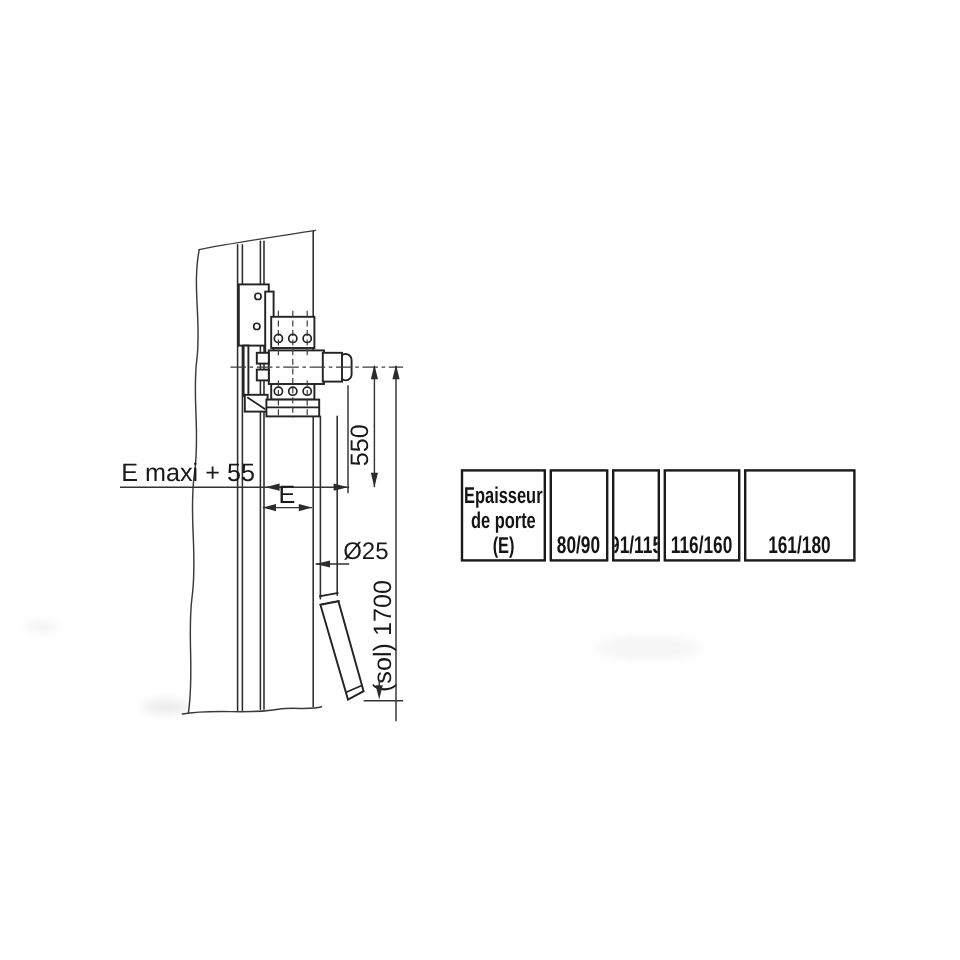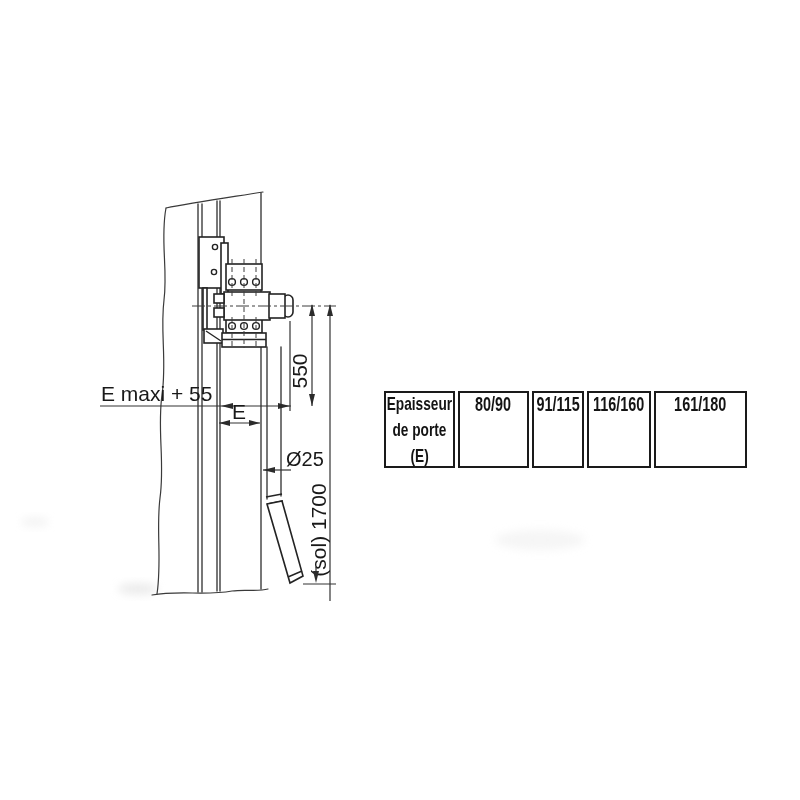--- a/index.html
+++ b/index.html
@@ -28,34 +28,34 @@
   .thickness-table{
     position:absolute;left:384px;top:391px;
     display:flex;gap:3px;
   }
   .t-cell{
     box-sizing:border-box;
     height:77px;
     border:2px solid #1a1a1a;
     background:#ffffff;
     display:flex;flex-direction:column;
-    align-items:center;justify-content:space-between;
+    align-items:center;justify-content:flex-end;
     color:#141414;
     font-weight:700;
     overflow:hidden;
   }
   .t-cell .cnd{
     display:inline-block;
     white-space:nowrap;
     transform:scaleX(0.72);
     transform-origin:50% 50%;
   }
   .t-head{width:71px;font-size:19px;line-height:21px;}
   .t-val {font-size:20px;line-height:22px;}
-  .w1{width:71px}.w2{width:52px}.w3{width:64px}.w4{width:93px}
+  .w1{width:49px}.w2{width:40px}.w3{width:64px}.w4{width:93px}
 </style>
 </head>
 <body>
 
 <svg class="diagram-svg" width="800" height="800" viewBox="0 0 800 800">
 
   <defs>
     <filter id="soft" x="-50%" y="-50%" width="200%" height="200%">
       <feGaussianBlur stdDeviation="4"></feGaussianBlur>
     </filter>

